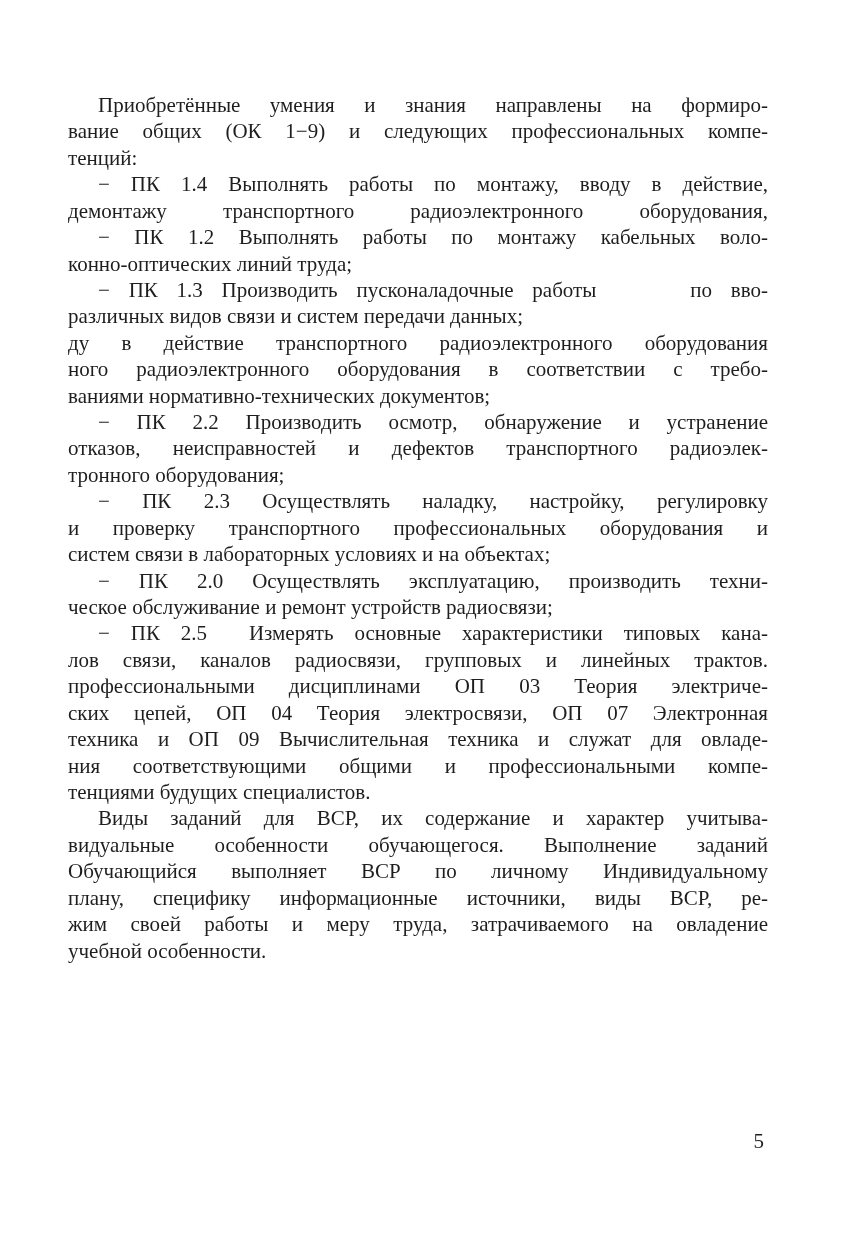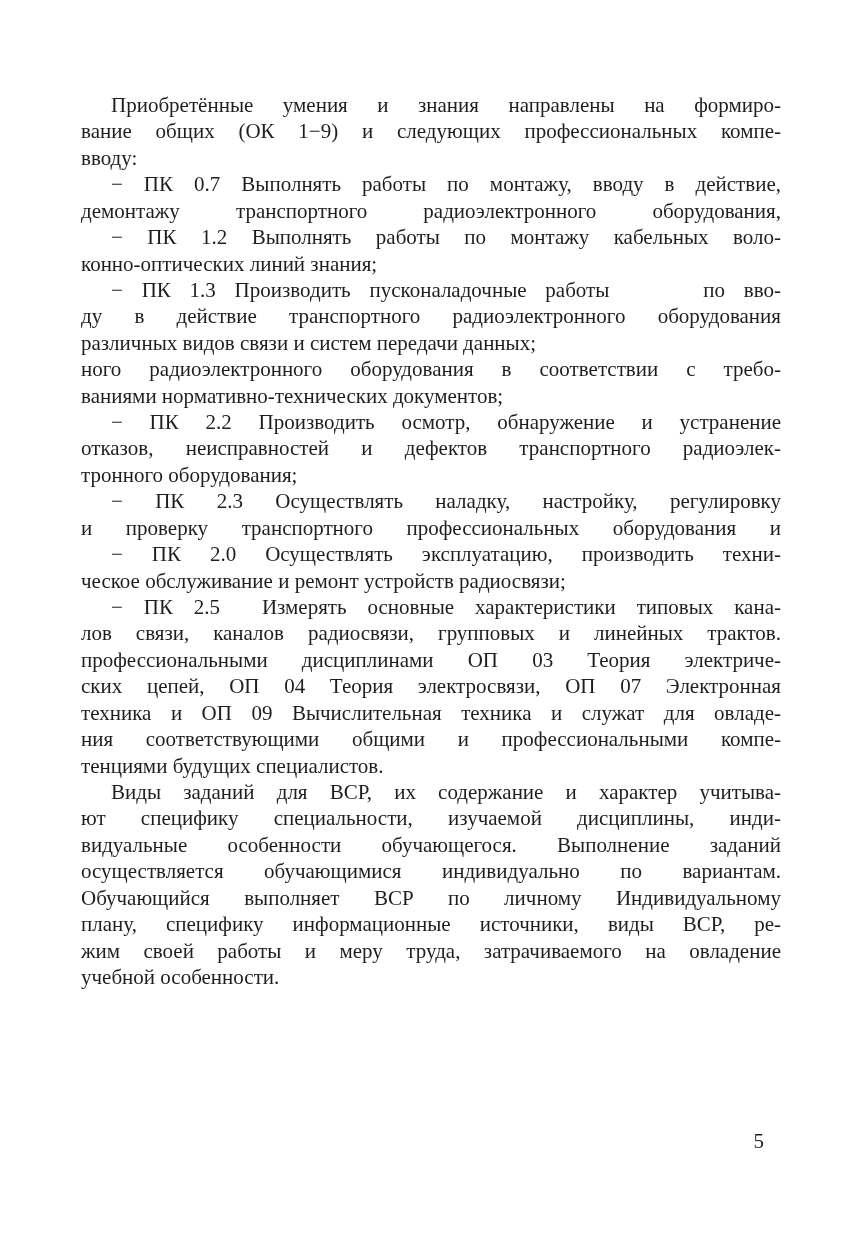--- a/index.html
+++ b/index.html
@@ -11,21 +11,21 @@
     position: relative;
     width: 857px;
     height: 1241px;
     background: #ffffff;
     font-family: "Liberation Serif", "DejaVu Serif", serif;
     color: #1e1e1e;
     overflow: hidden;
   }
   .text-block {
     position: absolute;
-    left: 81px;
+    left: 68px;
     top: 92px;
     width: 700px;
   }
   .line {
     font-size: 21px;
     line-height: 26.43px;
     height: 26.43px;
     overflow: hidden;
     white-space: normal;
     text-align: left;
@@ -48,47 +48,46 @@
     text-align: right;
   }
 </style>
 </head>
 <body>
 
 <div class="page">
   <div class="text-block">
       <div class="line indent fill">Приобретённые умения и знания направлены на формиро-</div>
       <div class="line fill">вание общих (ОК 1−9) и следующих профессиональных компе-</div>
-      <div class="line">вводу:</div>
-      <div class="line indent fill">− ПК 0.7 Выполнять работы по монтажу, вводу в действие,</div>
+      <div class="line">тенций:</div>
+      <div class="line indent fill">− ПК 1.4 Выполнять работы по монтажу, вводу в действие,</div>
       <div class="line fill">демонтажу транспортного радиоэлектронного оборудования,</div>
       <div class="line indent fill">− ПК 1.2 Выполнять работы по монтажу кабельных воло-</div>
-      <div class="line">конно-оптических линий знания;</div>
+      <div class="line">конно-оптических линий труда;</div>
       <div class="line indent fill">− ПК 1.3 Производить пусконаладочные работы&nbsp;&nbsp;&nbsp;&nbsp; по вво-</div>
+      <div class="line">различных видов связи и систем передачи данных;</div>
       <div class="line fill">ду в действие транспортного радиоэлектронного оборудования</div>
-      <div class="line">различных видов связи и систем передачи данных;</div>
       <div class="line fill">ного радиоэлектронного оборудования в соответствии с требо-</div>
       <div class="line">ваниями нормативно-технических документов;</div>
       <div class="line indent fill">− ПК 2.2 Производить осмотр, обнаружение и устранение</div>
       <div class="line fill">отказов, неисправностей и дефектов транспортного радиоэлек-</div>
       <div class="line">тронного оборудования;</div>
       <div class="line indent fill">− ПК 2.3 Осуществлять наладку, настройку, регулировку</div>
       <div class="line fill">и проверку транспортного профессиональных оборудования и</div>
+      <div class="line">систем связи в лабораторных условиях и на объектах;</div>
       <div class="line indent fill">− ПК 2.0 Осуществлять эксплуатацию, производить техни-</div>
       <div class="line">ческое обслуживание и ремонт устройств радиосвязи;</div>
       <div class="line indent fill">− ПК 2.5&nbsp; Измерять основные характеристики типовых кана-</div>
       <div class="line fill">лов связи, каналов радиосвязи, групповых и линейных трактов.</div>
       <div class="line fill">профессиональными дисциплинами ОП 03 Теория электриче-</div>
       <div class="line fill">ских цепей, ОП 04 Теория электросвязи, ОП 07 Электронная</div>
       <div class="line fill">техника и ОП 09 Вычислительная техника и служат для овладе-</div>
       <div class="line fill">ния соответствующими общими и профессиональными компе-</div>
       <div class="line">тенциями будущих специалистов.</div>
       <div class="line indent fill">Виды заданий для ВСР, их содержание и характер учитыва-</div>
-      <div class="line fill">ют специфику специальности, изучаемой дисциплины, инди-</div>
       <div class="line fill">видуальные особенности обучающегося. Выполнение заданий</div>
-      <div class="line fill">осуществляется обучающимися индивидуально по вариантам.</div>
       <div class="line fill">Обучающийся выполняет ВСР по личному Индивидуальному</div>
       <div class="line fill">плану, специфику информационные источники, виды ВСР, ре-</div>
       <div class="line fill">жим своей работы и меру труда, затрачиваемого на овладение</div>
       <div class="line">учебной особенности.</div>
     </div>
   <div class="page-number">5</div>
 </div>
 
 </body></html>

